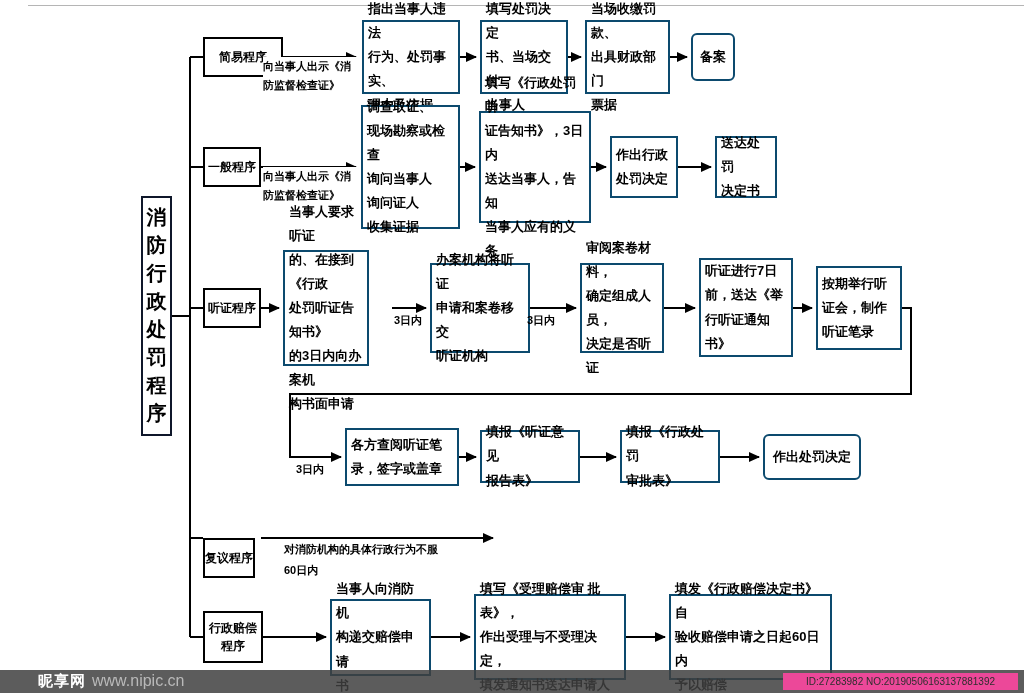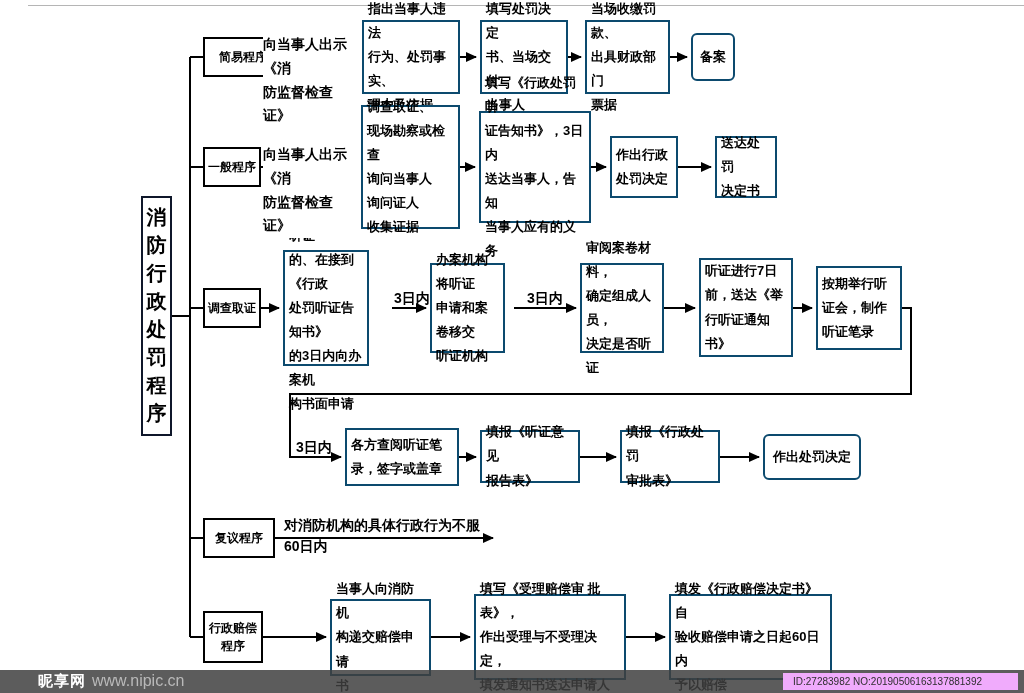--- a/index.html
+++ b/index.html
@@ -20,35 +20,35 @@
     position:absolute;box-sizing:border-box;border:2px solid #000;background:#fff;
     display:flex;align-items:center;justify-content:center;
     font-size:12px;font-weight:bold;line-height:1.5;white-space:pre-line;text-align:center;
   }
   .vtitle{
     position:absolute;left:141px;top:196px;width:31px;height:240px;box-sizing:border-box;
     border:2px solid #0f172a;background:#fff;font-size:20px;font-weight:bold;
     line-height:28px;text-align:center;word-break:break-all;padding-top:5px;
   }
   .alabel{
-    position:absolute;font-size:14px;font-weight:bold;line-height:1.7;
-    white-space:pre-line;text-align:left;
+    position:absolute;font-size:11px;font-weight:bold;line-height:1.7;
+    white-space:pre-line;text-align:left;margin-top:24px;
   }
   .alabel.bg{background:#fff;}
   .wm{
     position:absolute;left:0;right:0;bottom:0;height:23px;
     background:rgba(64,64,64,0.85);display:flex;align-items:center;
     justify-content:space-between;padding:0 6px;box-sizing:border-box;
   }
   .wm-left{display:flex;align-items:baseline;}
   .wm-site{color:#fff;font-weight:bold;font-size:15px;letter-spacing:1px;padding-left:32px;}
   .wm-url{color:#b9b9b9;font-size:16px;margin-left:6px;}
   .wm-id{
-    background:#f0abfc;color:#2e2e2e;font-size:10px;line-height:17px;
-    padding:0 10px;min-width:215px;
+    background:#ec4899;color:#2e2e2e;font-size:10px;line-height:17px;
+    padding:0 10px;min-width:215px;text-align:center;
   }
 </style>
 </head>
 <body>
 
 <div id="stage">
 
   <div class="hairline"></div>
 
   <svg class="connectors" width="1024" height="693">
@@ -93,22 +93,22 @@
       <path d="M263 637 H326" marker-end="url(#ah)"></path>
       <path d="M431 637 H470" marker-end="url(#ah)"></path>
       <path d="M626 637 H665" marker-end="url(#ah)"></path>
     </g>
   </svg>
 
   <div class="vtitle">消防行政处罚程序</div>
 
   <div class="lbl" style="left:203px;top:37px;width:80px;height:40px">简易程序</div>
   <div class="lbl" style="left:203px;top:147px;width:58px;height:40px">一般程序</div>
-  <div class="lbl" style="left:203px;top:288px;width:58px;height:40px">调查取证</div>
-  <div class="lbl" style="left:203px;top:518px;width:72px;height:40px">复议程序</div>
+  <div class="lbl" style="left:203px;top:288px;width:58px;height:40px">听证程序</div>
+  <div class="lbl" style="left:203px;top:538px;width:52px;height:40px">复议程序</div>
   <div class="lbl" style="left:203px;top:611px;width:60px;height:52px">行政赔偿
 程序</div>
 
   <div class="box" style="left:362px;top:20px;width:98px;height:74px">指出当事人违法
 行为、处罚事实、
 理由及依据</div>
   <div class="box" style="left:480px;top:20px;width:88px;height:74px">填写处罚决定
 书、当场交付
 当事人</div>
   <div class="box" style="left:585px;top:20px;width:85px;height:74px">当场收缴罚款、
@@ -128,21 +128,21 @@
   <div class="box" style="left:610px;top:136px;width:68px;height:62px">作出行政
 处罚决定</div>
   <div class="box" style="left:715px;top:136px;width:62px;height:62px">送达处罚
 决定书</div>
 
   <div class="box" style="left:283px;top:250px;width:86px;height:116px">当事人要求听证
 的、在接到《行政
 处罚听证告知书》
 的3日内向办案机
 构书面申请</div>
-  <div class="box" style="left:430px;top:263px;width:75px;height:90px">办案机构将听证
+  <div class="box" style="left:430px;top:263px;width:100px;height:90px">办案机构将听证
 申请和案卷移交
 听证机构</div>
   <div class="box" style="left:580px;top:263px;width:84px;height:90px">审阅案卷材料，
 确定组成人员，
 决定是否听证</div>
   <div class="box" style="left:699px;top:258px;width:94px;height:99px">听证进行7日
 前，送达《举
 行听证通知
 书》</div>
   <div class="box" style="left:816px;top:266px;width:86px;height:84px">按期举行听

